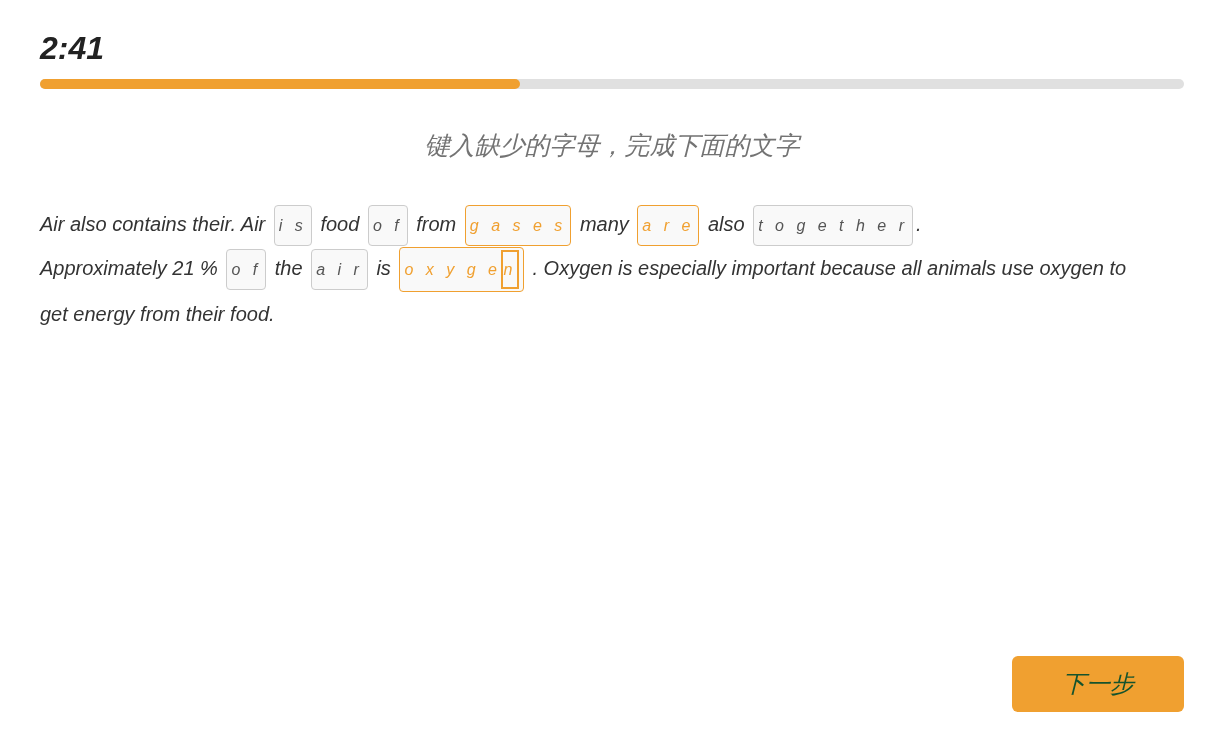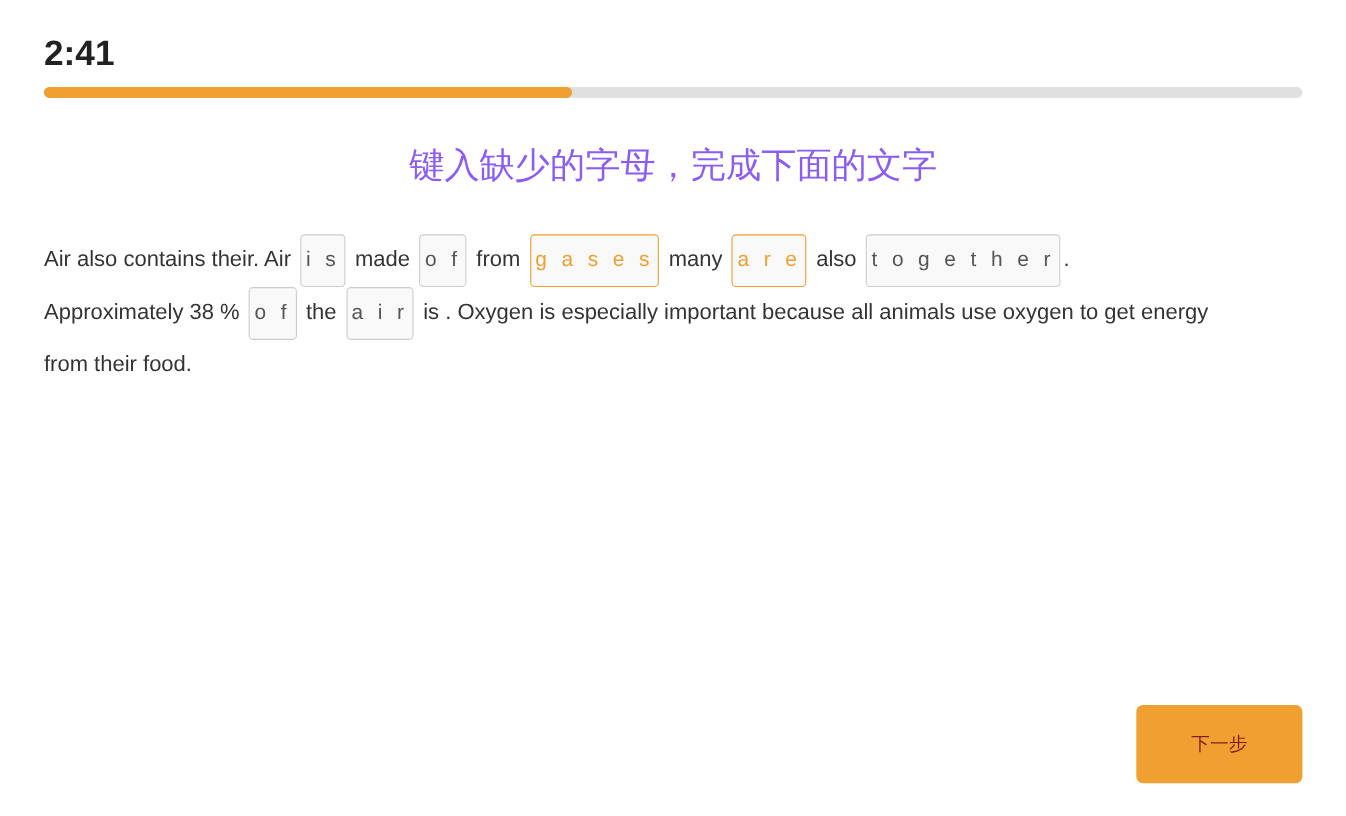--- a/index.html
+++ b/index.html
@@ -1,15 +1,15 @@
 <!DOCTYPE html>
 <html><head>
   <meta charset="utf-8">
   <style>
-    * { box-sizing: border-box; margin: 0; padding: 0; }
+    * { box-sizing: border-box; margin: 0; padding: 0; font-style: italic; }
     body {
       font-family: Arial, sans-serif;
       background: #fff;
       width: 1224px;
       min-height: 742px;
       position: relative;
       overflow: hidden;
     }
 
     .container {
@@ -35,22 +35,22 @@
     .progress-bar-fill {
       height: 10px;
       background: #f0a030;
       border-radius: 5px;
       width: 42%;
     }
 
     
     .title {
       text-align: center;
-      font-size: 32px;
-      color: #8b5cf6;
+      font-size: 25px;
+      color: #737373;
       margin-bottom: 40px;
       font-weight: normal;
     }
 
     
     .text-content {
       font-size: 20px;
       color: #333;
       line-height: 2.2;
       max-width: 1100px;
@@ -58,21 +58,21 @@
 
     
     .word-box {
       display: inline-flex;
       align-items: center;
       border: 1.5px solid #ccc;
       border-radius: 4px;
       padding: 2px 4px;
       margin: 0 3px;
       letter-spacing: 4px;
-      font-size: 19px;
+      font-size: 16px;
       color: #555;
       background: #f9f9f9;
     }
 
     .word-box.highlight {
       border-color: #f0a030;
       color: #f0a030;
     }
 
     
@@ -83,58 +83,62 @@
       text-align: center;
       color: #f0a030;
     }
 
     
     .next-btn {
       position: absolute;
       bottom: 30px;
       right: 40px;
       background: #f0a030;
-      color: #7f1d1d;
+      color: #14532d;
       border: none;
       border-radius: 6px;
-      padding: 24px 50px;
-      font-size: 17px;
+      padding: 12px 50px;
+      font-size: 24px;
       cursor: pointer;
     }
   </style>
 </head>
 <body>
 
 <div class="container">
 
   <div class="timer">2:41</div>
 
   <div class="progress-bar-bg">
     <div class="progress-bar-fill" style="width: 42%;"></div>
   </div>
 
   <h1 class="title">键入缺少的字母，完成下面的文字</h1>
 
   <div class="text-content">
     
     <span>Air also contains their. Air</span>
     <span class="word-box">i s</span>
-    <span>made</span>
+    <span>food</span>
     <span class="word-box">o f</span>
     <span>from</span>
     <span class="word-box highlight">g a s e s</span>
     <span>many</span>
     <span class="word-box highlight">a r e</span>
     <span>also</span>
     <span class="word-box">t o g e t h e r</span>.
     
     <br>
-    <span>Approximately 38 %</span>
+    <span>Approximately 21 %</span>
     <span class="word-box">o f</span>
     <span>the</span>
     <span class="word-box">a i r</span>
     <span>is</span>
+    <span class="word-box highlight">
+      <span>o x y g e</span>
+        <span class="letter-active">n</span>
+    </span>
     <span>. Oxygen is especially important because all animals use oxygen to get energy from their food.</span>
   </div>
 
 </div>
 
 <button class="next-btn">下一步</button>
 
 </body></html>

